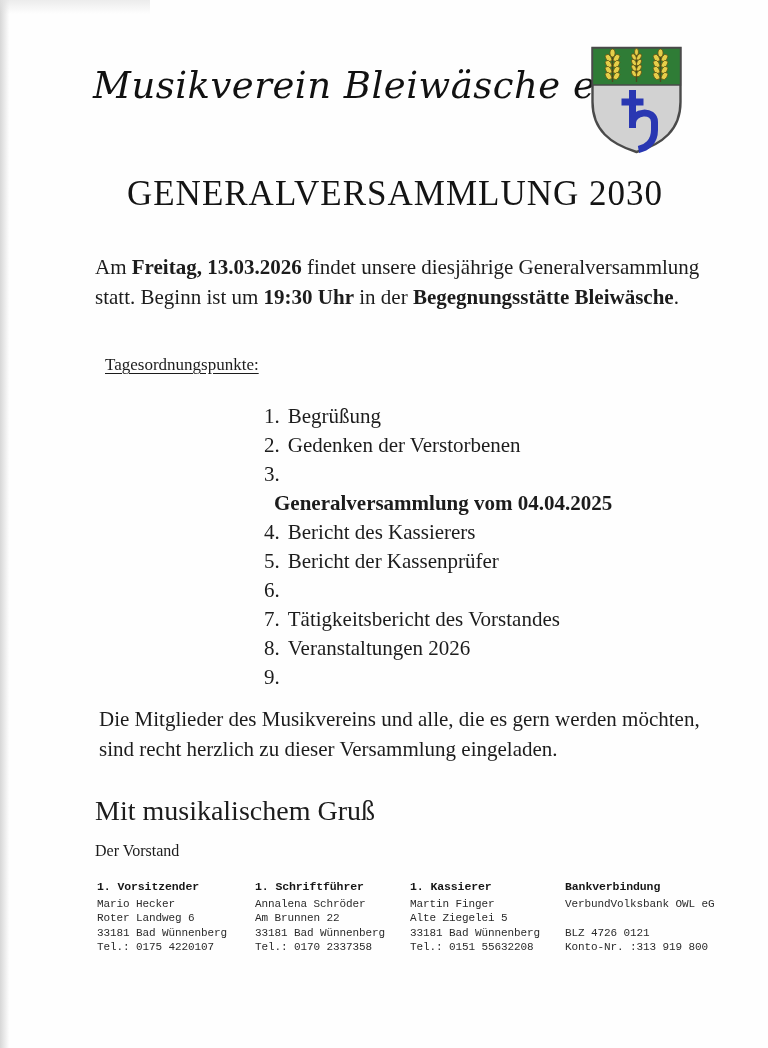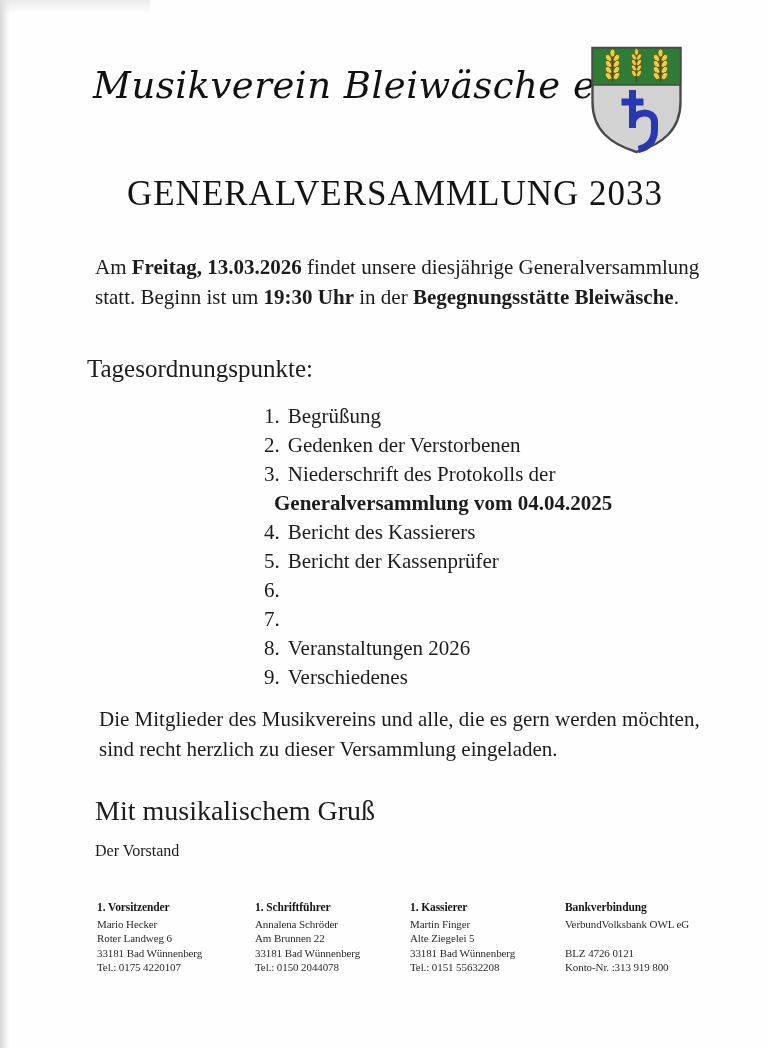--- a/index.html
+++ b/index.html
@@ -32,40 +32,40 @@
   .doc-title{
     position:absolute;top:172px;left:90px;width:610px;margin:0;
     font-size:35px;font-weight:400;line-height:44px;letter-spacing:1px;
     text-align:center;color:#141414;white-space:nowrap;
   }
   .intro{
     position:absolute;top:252px;left:95px;width:620px;margin:0;
     font-size:21px;line-height:30px;
   }
   .agenda-heading{
-    position:absolute;top:355px;left:87px;
-    font-size:25px;text-underline-offset:3px;
+    position:absolute;top:355px;left:105px;
+    font-size:17px;text-decoration:underline;text-underline-offset:3px;
   }
   .agenda{
     position:absolute;top:402px;left:264px;width:420px;
     font-size:21px;line-height:29px;
   }
   .agenda-item{display:flex;}
   .agenda-item .num{flex:0 0 auto;margin-right:8px;}
   .agenda-cont{padding-left:10px;font-weight:bold;}
   .closing{
     position:absolute;top:700px;left:95px;width:630px;margin:4px;
     font-size:21px;line-height:30px;
   }
   .salute{position:absolute;top:795px;left:95px;margin:0;font-size:28px;}
   .signature{position:absolute;top:842px;left:95px;margin:0;font-size:16px;}
   .footer{position:absolute;top:0;left:0;width:768px;height:1048px;pointer-events:none;}
   .fcol{
-    position:absolute;top:900px;width:158px;
-    font-family:Liberation Serif, serif;font-size:11px;line-height:14.5px;
+    position:absolute;top:880px;width:158px;
+    font-family:Liberation Mono, monospace;font-size:11px;line-height:14.5px;
     color:#2a2a2a;letter-spacing:-0.1px;
   }
   .fcol .fcol-title{font-size:11.5px;font-weight:700;color:#161616;margin-bottom:2px;}
   .fcol-1{left:97px;}
   .fcol-2{left:255px;}
   .fcol-3{left:410px;}
   .fcol-4{left:565px;width:190px;}
   b{font-weight:700;}
 </style>
 </head>
@@ -120,61 +120,60 @@
       <ellipse class="grain" cx="76" cy="32" rx="2.6" ry="4" transform="rotate(35 76 32)"></ellipse>
     </g>
 
     <g>
       <path class="charge" d="M44,46 L44,84"></path>
       <path class="charge" d="M33,58 L55,58"></path>
       <path class="charge" d="M44,79 C44,67 66,65 66,78 L66,86 C66,98 58,104 50,105.5"></path>
     </g>
   </svg>
 
-  <h1 class="doc-title">GENERALVERSAMMLUNG 2033</h1>
+  <h1 class="doc-title">GENERALVERSAMMLUNG 2030</h1>
 
   <p class="intro" id="intro"><span>Am </span><b>Freitag, 13.03.2026</b><span> findet unsere diesjährige Generalversammlung</span><br><span>statt. Beginn ist um </span><b>19:30 Uhr</b><span> in der </span><b>Begegnungsstätte Bleiwäsche</b><span>.</span></p>
 
   <div class="agenda-heading">Tagesordnungspunkte:</div>
 
   <div class="agenda" id="agenda">
       <div class="agenda-item">
         <span class="num">1.</span>
         <span>Begrüßung</span>
       </div>
       <div class="agenda-item">
         <span class="num">2.</span>
         <span>Gedenken der Verstorbenen</span>
       </div>
       <div class="agenda-item">
         <span class="num">3.</span>
-        <span>Niederschrift des Protokolls der</span>
       </div>
       <div class="agenda-cont">Generalversammlung vom 04.04.2025</div>
       <div class="agenda-item">
         <span class="num">4.</span>
         <span>Bericht des Kassierers</span>
       </div>
       <div class="agenda-item">
         <span class="num">5.</span>
         <span>Bericht der Kassenprüfer</span>
       </div>
       <div class="agenda-item">
         <span class="num">6.</span>
       </div>
       <div class="agenda-item">
         <span class="num">7.</span>
+        <span>Tätigkeitsbericht des Vorstandes</span>
       </div>
       <div class="agenda-item">
         <span class="num">8.</span>
         <span>Veranstaltungen 2026</span>
       </div>
       <div class="agenda-item">
         <span class="num">9.</span>
-        <span>Verschiedenes</span>
       </div>
     </div>
 
   <p class="closing" id="closing"><span>Die Mitglieder des Musikvereins und alle, die es gern werden möchten,</span><br><span>sind recht herzlich zu dieser Versammlung eingeladen.</span></p>
 
   <p class="salute">Mit musikalischem Gruß</p>
   <p class="signature">Der Vorstand</p>
 
   <div class="footer" id="footer">
       <div class="fcol fcol-1">
@@ -182,21 +181,21 @@
         <div>Mario Hecker</div>
         <div>Roter Landweg 6</div>
         <div>33181 Bad Wünnenberg</div>
         <div>Tel.: 0175 4220107</div>
       </div>
       <div class="fcol fcol-2">
         <div class="fcol-title">1. Schriftführer</div>
         <div>Annalena Schröder</div>
         <div>Am Brunnen 22</div>
         <div>33181 Bad Wünnenberg</div>
-        <div>Tel.: 0150 2044078</div>
+        <div>Tel.: 0170 2337358</div>
       </div>
       <div class="fcol fcol-3">
         <div class="fcol-title">1. Kassierer</div>
         <div>Martin Finger</div>
         <div>Alte Ziegelei 5</div>
         <div>33181 Bad Wünnenberg</div>
         <div>Tel.: 0151 55632208</div>
       </div>
       <div class="fcol fcol-4">
         <div class="fcol-title">Bankverbindung</div>

